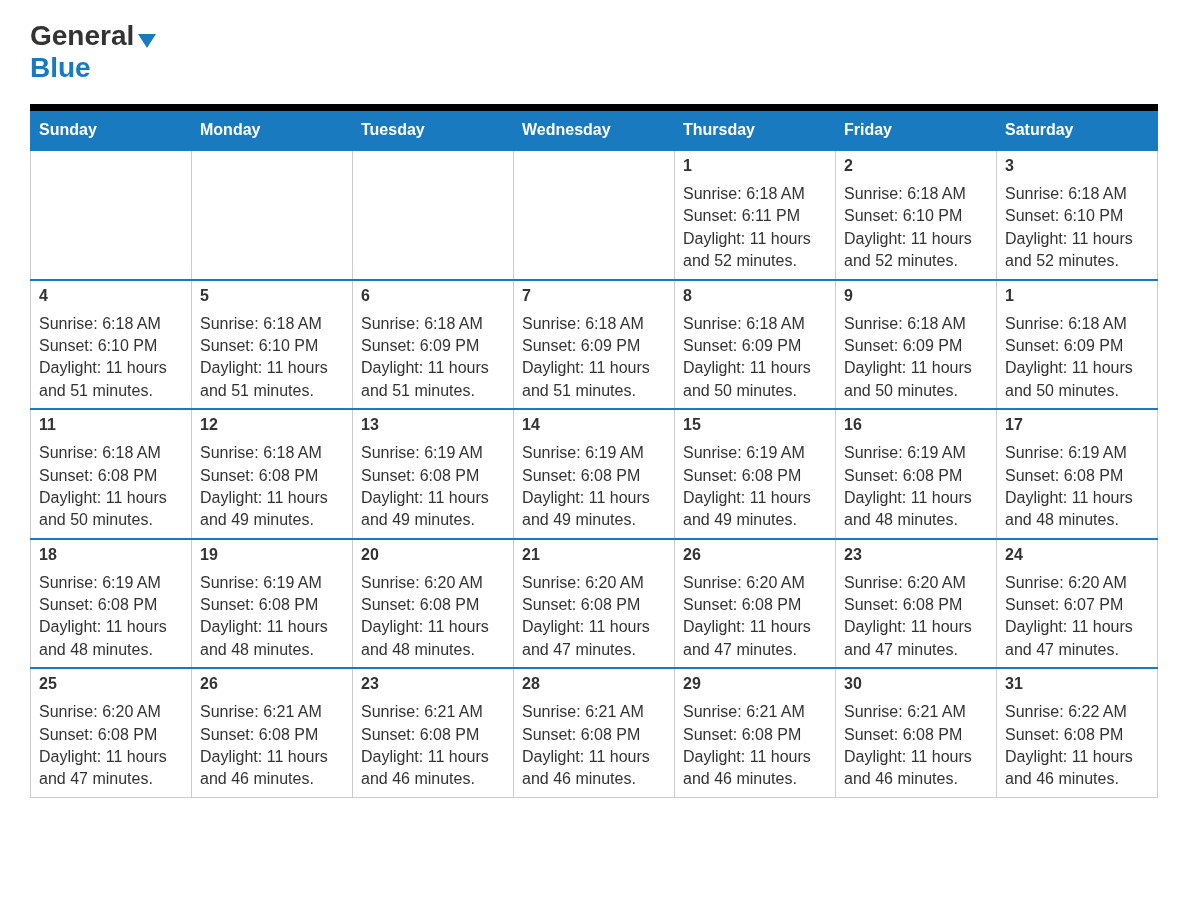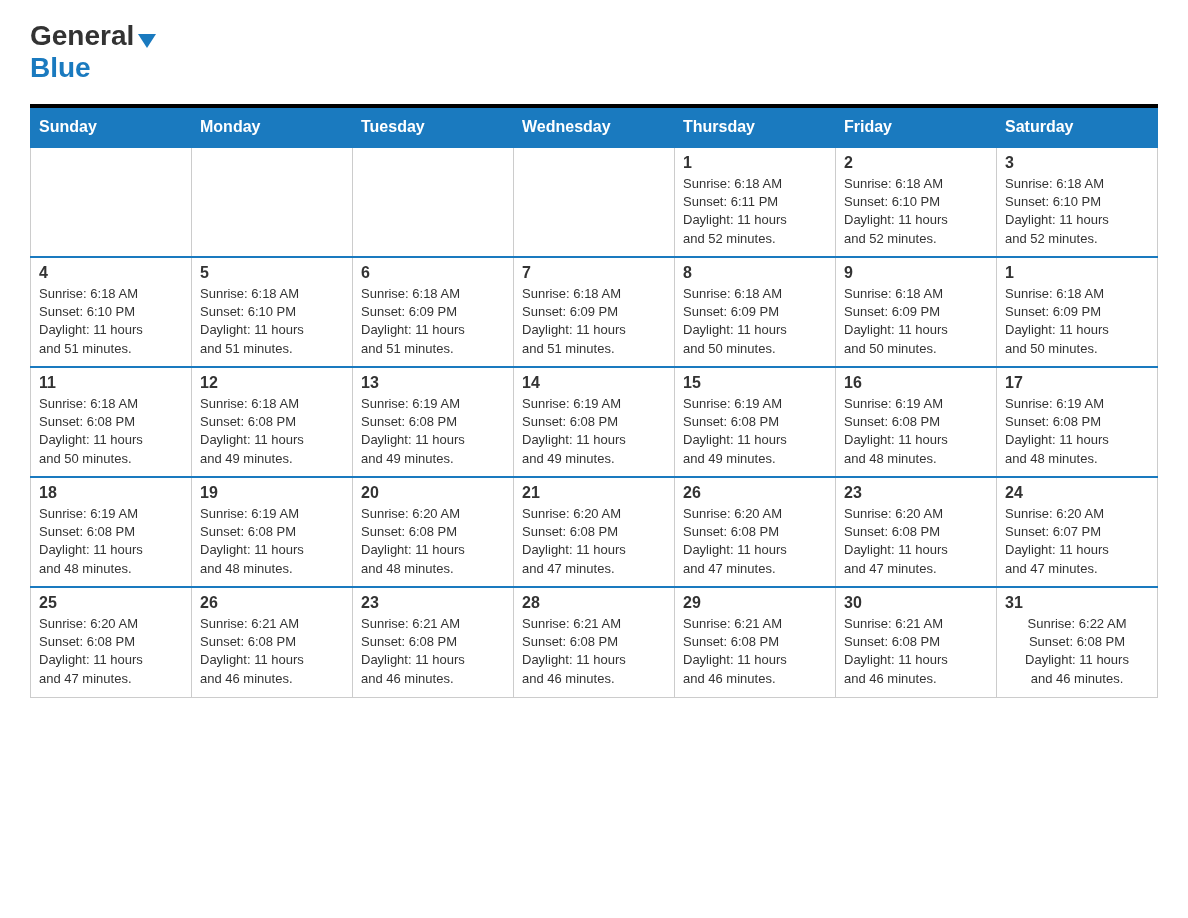--- a/index.html
+++ b/index.html
@@ -57,32 +57,33 @@
       height: 110px;
     }
     .day-number {
       font-size: 16px;
       font-weight: bold;
       color: #333;
       display: block;
       margin-bottom: 3px;
     }
     .day-info {
-      font-size: 13px;
+      font-size: 16px;
       color: #333;
       line-height: 1.4;
+      margin-top: 8px;
     }
     .empty-cell {
       background: #fff;
     }
     .calendar tr td {
       border-top: 2px solid #1a7abf;
     }
     .calendar thead th {
-      border-top: 4px solid #000000;
+      border-top: 7px solid #000000;
     }
   </style>
 </head>
 <body>
 
 <div class="header">
   <div class="logo">
     <div style="display:flex; align-items:flex-end;">
       <span style="font-size:28px;font-weight:bold;color:#333;">General</span>
       <span style="display:inline-block;margin-left:4px;margin-top:2px;">
@@ -328,20 +329,20 @@
         </td>
         <td>
           <span class="day-number">30</span>
           <div class="day-info" style="white-space: pre-line;">Sunrise: 6:21 AM
 Sunset: 6:08 PM
 Daylight: 11 hours
 and 46 minutes.</div>
         </td>
         <td>
           <span class="day-number">31</span>
-          <div class="day-info" style="white-space: pre-line; text-align: center;">Sunrise: 6:22 AM
+          <div class="day-info" style="white-space: pre-line;">Sunrise: 6:22 AM
 Sunset: 6:08 PM
 Daylight: 11 hours
 and 46 minutes.</div>
         </td>
       </tr>
     </tbody>
 </table>
 
 </body></html>

